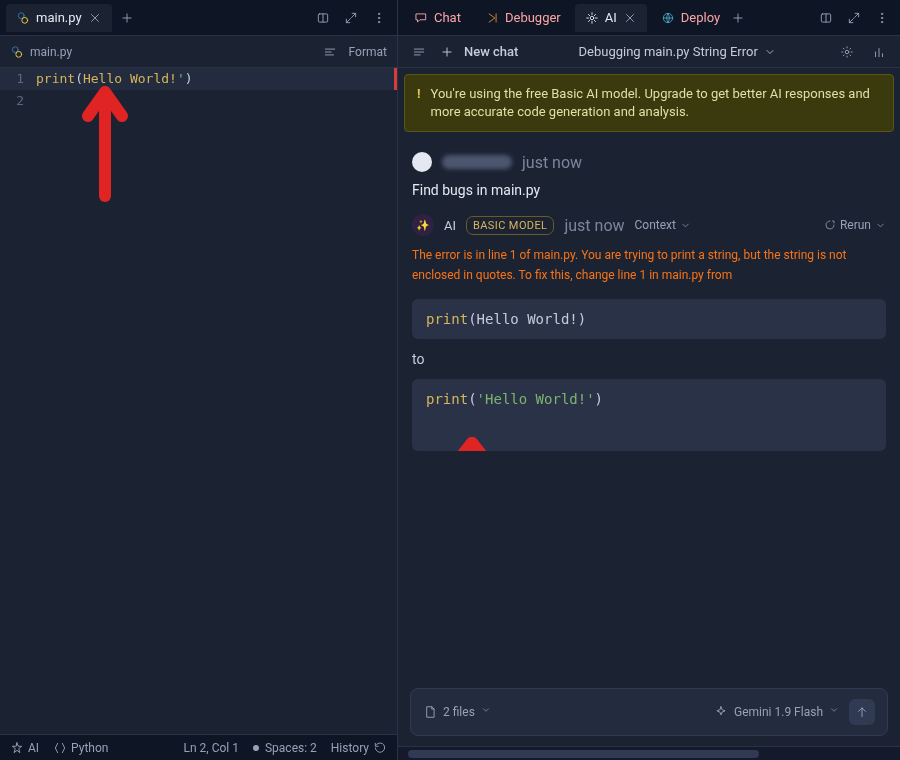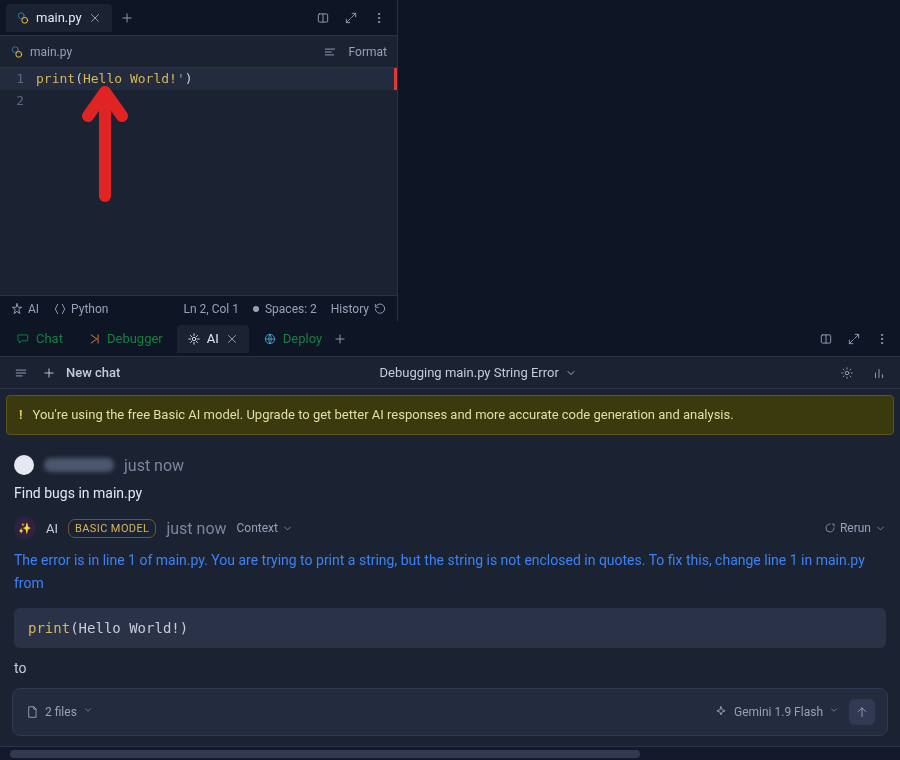--- a/index.html
+++ b/index.html
@@ -1,24 +1,24 @@
 <!DOCTYPE html>
 <html><head>
 <meta charset="utf-8">
 <style>
   * { box-sizing: border-box; margin: 0; padding: 0; }
   html, body { width: 900px; height: 760px; overflow: hidden; background:#0e1525; font-family: -apple-system, BlinkMacSystemFont, "Segoe UI", Roboto, sans-serif; color:#c6cbdb; font-size:13px; }
-  .app { display:flex; width:100%; height:100%;flex-direction:column; }
+  .app { display:flex; width:100%; height:100%; }
   .pane { display:flex; flex-direction:column; height:100%; }
   .left-pane { width:398px; background:#1b2333; border-right:1px solid #2b3245; }
   .right-pane { flex:1; background:#1b2333; }
 
   
   .tabbar { display:flex; align-items:center; height:36px; background:#0e1525; border-bottom:1px solid #2b3245; padding:0 6px; gap:4px; }
-  .tab { display:flex; align-items:center; gap:6px; padding:0 10px; height:28px; color:#15803d; cursor:pointer; border-radius:4px 4px 0 0; font-size:13px; }
+  .tab { display:flex; align-items:center; gap:6px; padding:0 10px; height:28px; color:#fca5a5; cursor:pointer; border-radius:4px 4px 0 0; font-size:13px; }
   .tab.active { background:#1b2333; color:#e4e8f1; }
   .tab .ticon { width:14px; height:14px; display:inline-flex; align-items:center; justify-content:center; }
   .tab .close { width:14px; height:14px; color:#97a0b8; }
   .lang-py { fill:#3776ab; }
   .tabbar .plus { width:14px; height:14px; color:#97a0b8; cursor:pointer; margin-left:4px; }
   .tabbar .spacer { flex:1; }
   .tabbar .iconbtn { width:24px; height:24px; color:#97a0b8; display:flex; align-items:center; justify-content:center; cursor:pointer; border-radius:4px; }
 
   
   .filebar { display:flex; align-items:center; height:32px; padding:0 10px; gap:6px; color:#97a0b8; font-size:12px; border-bottom:1px solid #2b3245; }
@@ -60,21 +60,21 @@
   .nameblur { width:70px; height:14px; border-radius:7px; background:#4c566e; filter:blur(2px); }
   .time { color:#7c859e; font-size:16px; }
   .usermsg { margin:10px 0 16px; color:#e4e8f1; font-size:14px; }
 
   .ai-hdr { display:flex; align-items:center; gap:10px; margin-bottom:10px; }
   .ai-badge { width:22px; height:22px; border-radius:50%; background:#2f2142; display:flex; align-items:center; justify-content:center; color:#b497e6; font-size:11px; }
   .ai-label { color:#c6cbdb; font-size:13px; }
   .model-badge { border:1px solid #6b5a2a; color:#d8b45a; padding:2px 6px; border-radius:7px; font-size:11px; letter-spacing:.4px; }
   .ai-hdr .link { color:#97a0b8; font-size:12px; display:flex; align-items:center; gap:4px; cursor:pointer; }
 
-  .ai-text { color:#3b82f6; font-size:14px; line-height:1.6; margin-bottom:14px; }
+  .ai-text { color:#f97316; font-size:12px; line-height:1.6; margin-bottom:14px; }
 
   .codeblock { background:#2a3248; border-radius:6px; padding:12px 14px; font-family: ui-monospace, SFMono-Regular, Menlo, Consolas, monospace; font-size:14px; color:#c6cbdb; margin-bottom:12px; white-space:pre; overflow-x:auto; }
   .to-label { color:#c6cbdb; font-size:14px; margin:8px 0 12px; }
 
   
   .composer-wrap { padding:0 12px 10px; }
   .composer { background:#232c3f; border:1px solid #303a52; border-radius:8px; padding:10px 12px; }
   .composer .ph { color:#6b7490; font-size:14px; margin-bottom:16px; }
   .composer .row { display:flex; align-items:center; gap:10px; }
   .composer .pill { display:flex; gap:6px; color:#97a0b8; font-size:12px; cursor:pointer; }
@@ -356,20 +356,28 @@
             </svg>
           </span>
       </div>
 
       <div class="ai-text">The error is in line 1 of main.py. You are trying to print a string, but the string is not enclosed in quotes. To fix this, change line 1 in main.py from</div>
 
       <div class="codeblock"><span class="tok-fn">print</span><span class="tok-punc">(</span><span>Hello World!</span><span class="tok-punc">)</span></div>
 
       <div class="to-label">to</div>
 
+      <div class="codeblock rel"><span class="tok-fn">print</span><span class="tok-punc">(</span><span class="tok-str">'Hello World!'</span><span class="tok-punc">)</span>
+        <div class="arrow" style="left:40px; top:26px;">
+          <svg width="40" height="84" viewBox="0 0 40 84">
+            <path d="M20 78 L20 14" stroke="#e02424" stroke-width="11" fill="none" stroke-linecap="round"></path>
+            <path d="M5 24 L20 5 L35 24" stroke="#e02424" stroke-width="11" fill="none" stroke-linecap="round" stroke-linejoin="round"></path>
+          </svg>
+        </div>
+      </div>
     </div>
 
     <div class="composer-wrap">
       <div class="composer">
         <div class="row">
           <span class="pill">
             <svg class="ic" viewBox="0 0 24 24">
                 <path d="M7 3h8l4 4v14H7z"></path>
                 <polyline points="15 3 15 7 19 7"></polyline>
               </svg>

